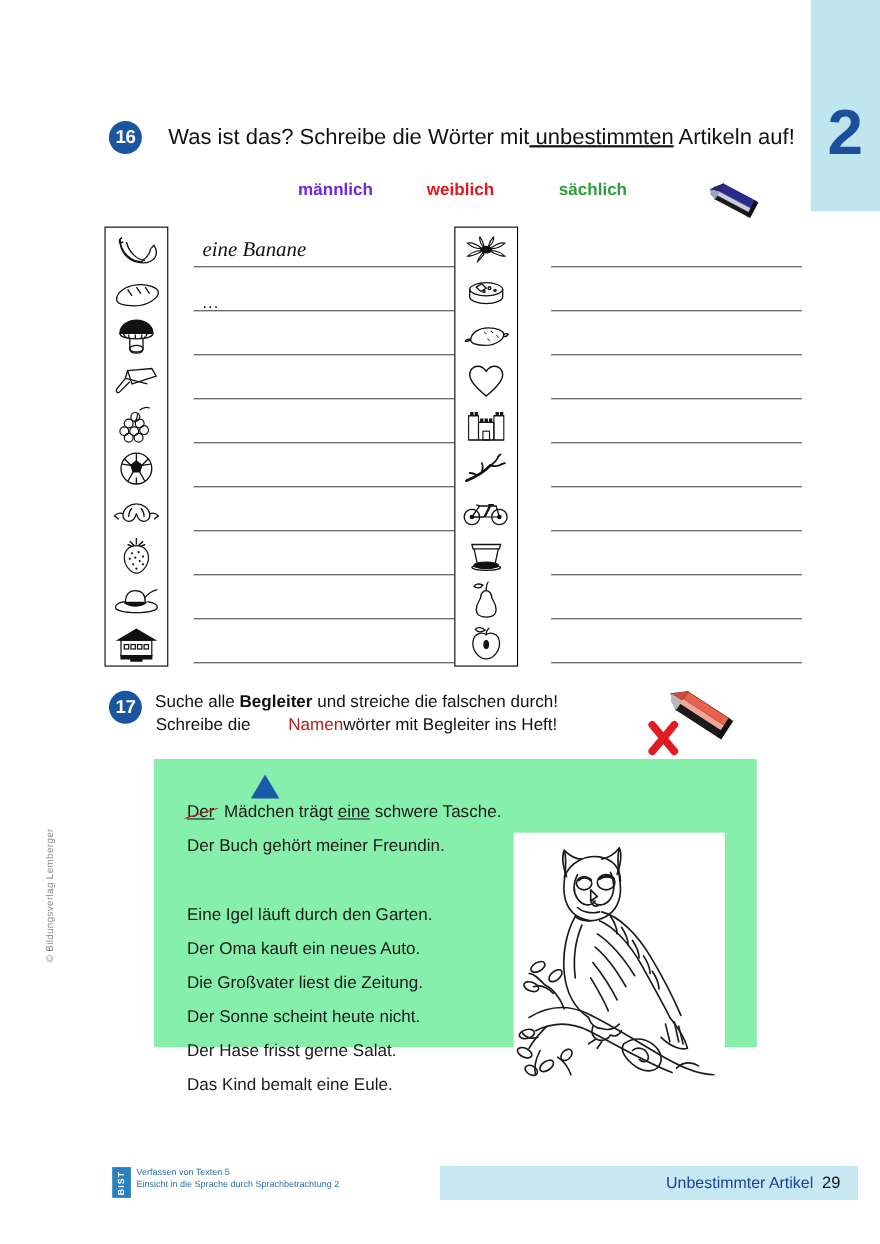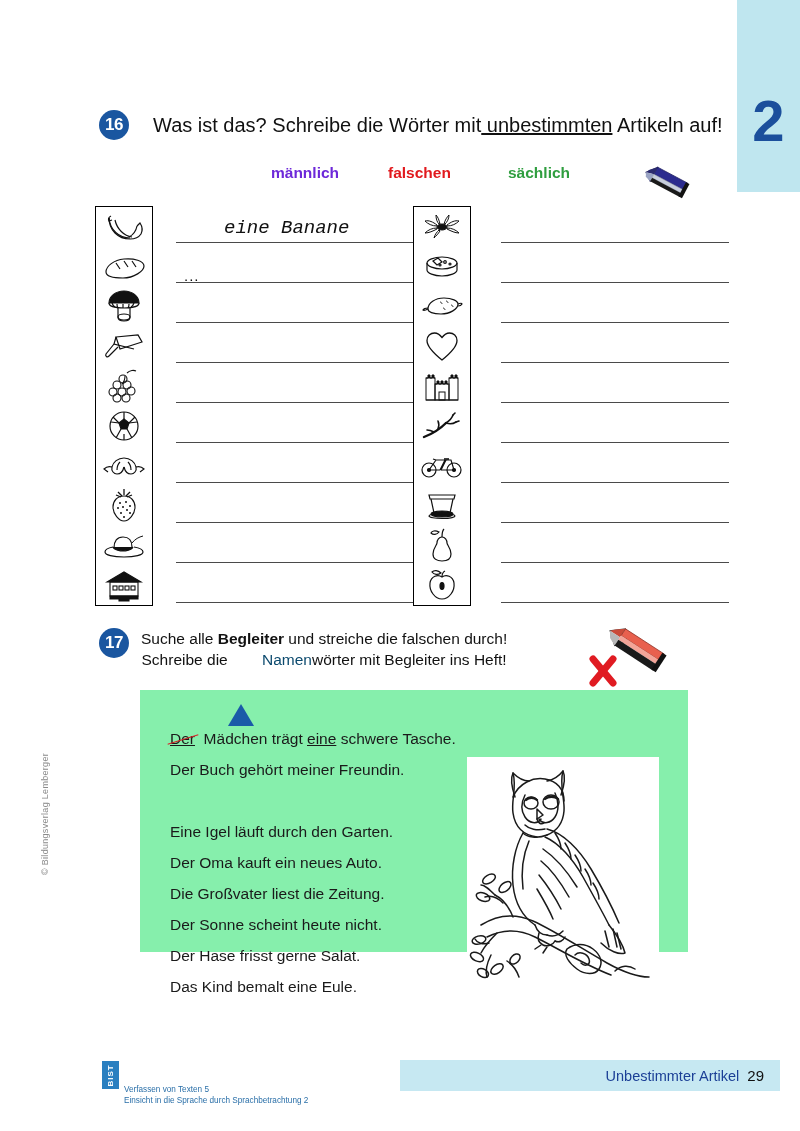--- a/index.html
+++ b/index.html
@@ -58,31 +58,31 @@
   .lines{position:absolute;}
   .lines.left{left:176px;top:206px;width:238px;height:400px;}
   .lines.right{left:501px;top:206px;width:228px;height:400px;}
   .lines .lrow{position:relative;height:40px;}
   .lines .lrow::after{
     content:"";position:absolute;left:0;right:0;bottom:3px;
     border-bottom:1.1px solid #4a4a4a;
   }
   .lines .ans{
     position:absolute;left:8px;bottom:7px;font-size:19px;color:#111;
-    font-family:Liberation Mono, monospace;font-style:italic;margin-left:40px;
+    font-family:Liberation Serif, serif;font-style:italic;
   }
   .lines .dots{
     position:absolute;left:8px;bottom:2px;font-size:15px;color:#111;letter-spacing:1px;
   }
 
   
   .t17-head{position:absolute;left:99px;top:628px;display:flex;align-items:flex-start;gap:12px;}
   .t17-head .txt{font-size:15.5px;line-height:21px;text-align:center;}
   .t17-head .txt b{font-weight:bold;}
-  .t17-head .txt .blue{color:#0c4a6e;margin-left:30px;}
+  .t17-head .txt .blue{color:#b91c1c;margin-left:30px;}
 
   .pencil-red{position:absolute;left:587px;top:615px;width:92px;height:78px;}
 
   .sentbox{
     position:absolute;left:140px;top:690px;width:548px;height:262px;
     background:#86efac;
   }
   .sentbox .tri{
     position:absolute;left:88px;top:14px;width:0;height:0;
     border-left:13px solid transparent;border-right:13px solid transparent;
@@ -113,21 +113,21 @@
     letter-spacing:.3px;
   }
 
   
   .bist{
     position:absolute;left:102px;top:1061px;width:17px;height:28px;
     background:#2a7fc0;color:#fff;font-size:8px;font-weight:bold;
     letter-spacing:1px;display:flex;align-items:center;justify-content:center;
   }
   .bist span{transform:rotate(-90deg);white-space:nowrap;}
-  .footleft{position:absolute;left:124px;top:1061px;font-size:8.2px;color:#2a6fa8;line-height:10.5px;margin-top:24px;}
+  .footleft{position:absolute;left:124px;top:1061px;font-size:8.2px;color:#2a6fa8;line-height:10.5px;}
   .footbanner{
     position:absolute;left:400px;top:1060px;width:380px;height:31px;
     background:#c6e8f2;display:flex;align-items:center;justify-content:flex-end;
   }
   .footbanner .ftitle{font-size:14.5px;color:#1b3f96;}
   .footbanner .fpage{font-size:15px;color:#111;font-weight:normal;margin-left:8px;margin-right:16px;}
 </style>
 </head>
 <body>
 
@@ -137,21 +137,21 @@
     <div class="num">2</div>
   </div>
 
   <div class="t16-head">
     <div class="badge">16</div>
     <div class="txt"><span>Was ist das? Schreibe die Wörter mit</span><u> unbestimmten</u><span> Artikeln auf!</span></div>
   </div>
 
   <div class="genders">
     <span class="g-m">männlich</span>
-    <span class="g-w">falschen</span>
+    <span class="g-w">weiblich</span>
     <span class="g-s">sächlich</span>
   </div>
 
   <div class="pencil-blue">
     <svg width="62" height="48" viewBox="0 0 62 48">
       <g transform="rotate(28 31 24)">
         <polygon points="14,14 20,22 14,30 6,24" fill="#ffffff" stroke="#3a3a6a" stroke-width="1"></polygon>
         <polygon points="14,14 8,20 6,24 14,22" fill="#2b2b6e"></polygon>
         <polygon points="6,24 8,28 14,30 14,22" fill="#9aa4c4"></polygon>
         <rect x="14" y="14" width="34" height="8" fill="#2b2b8e" stroke="#1b1b5e" stroke-width=".7"></rect>

